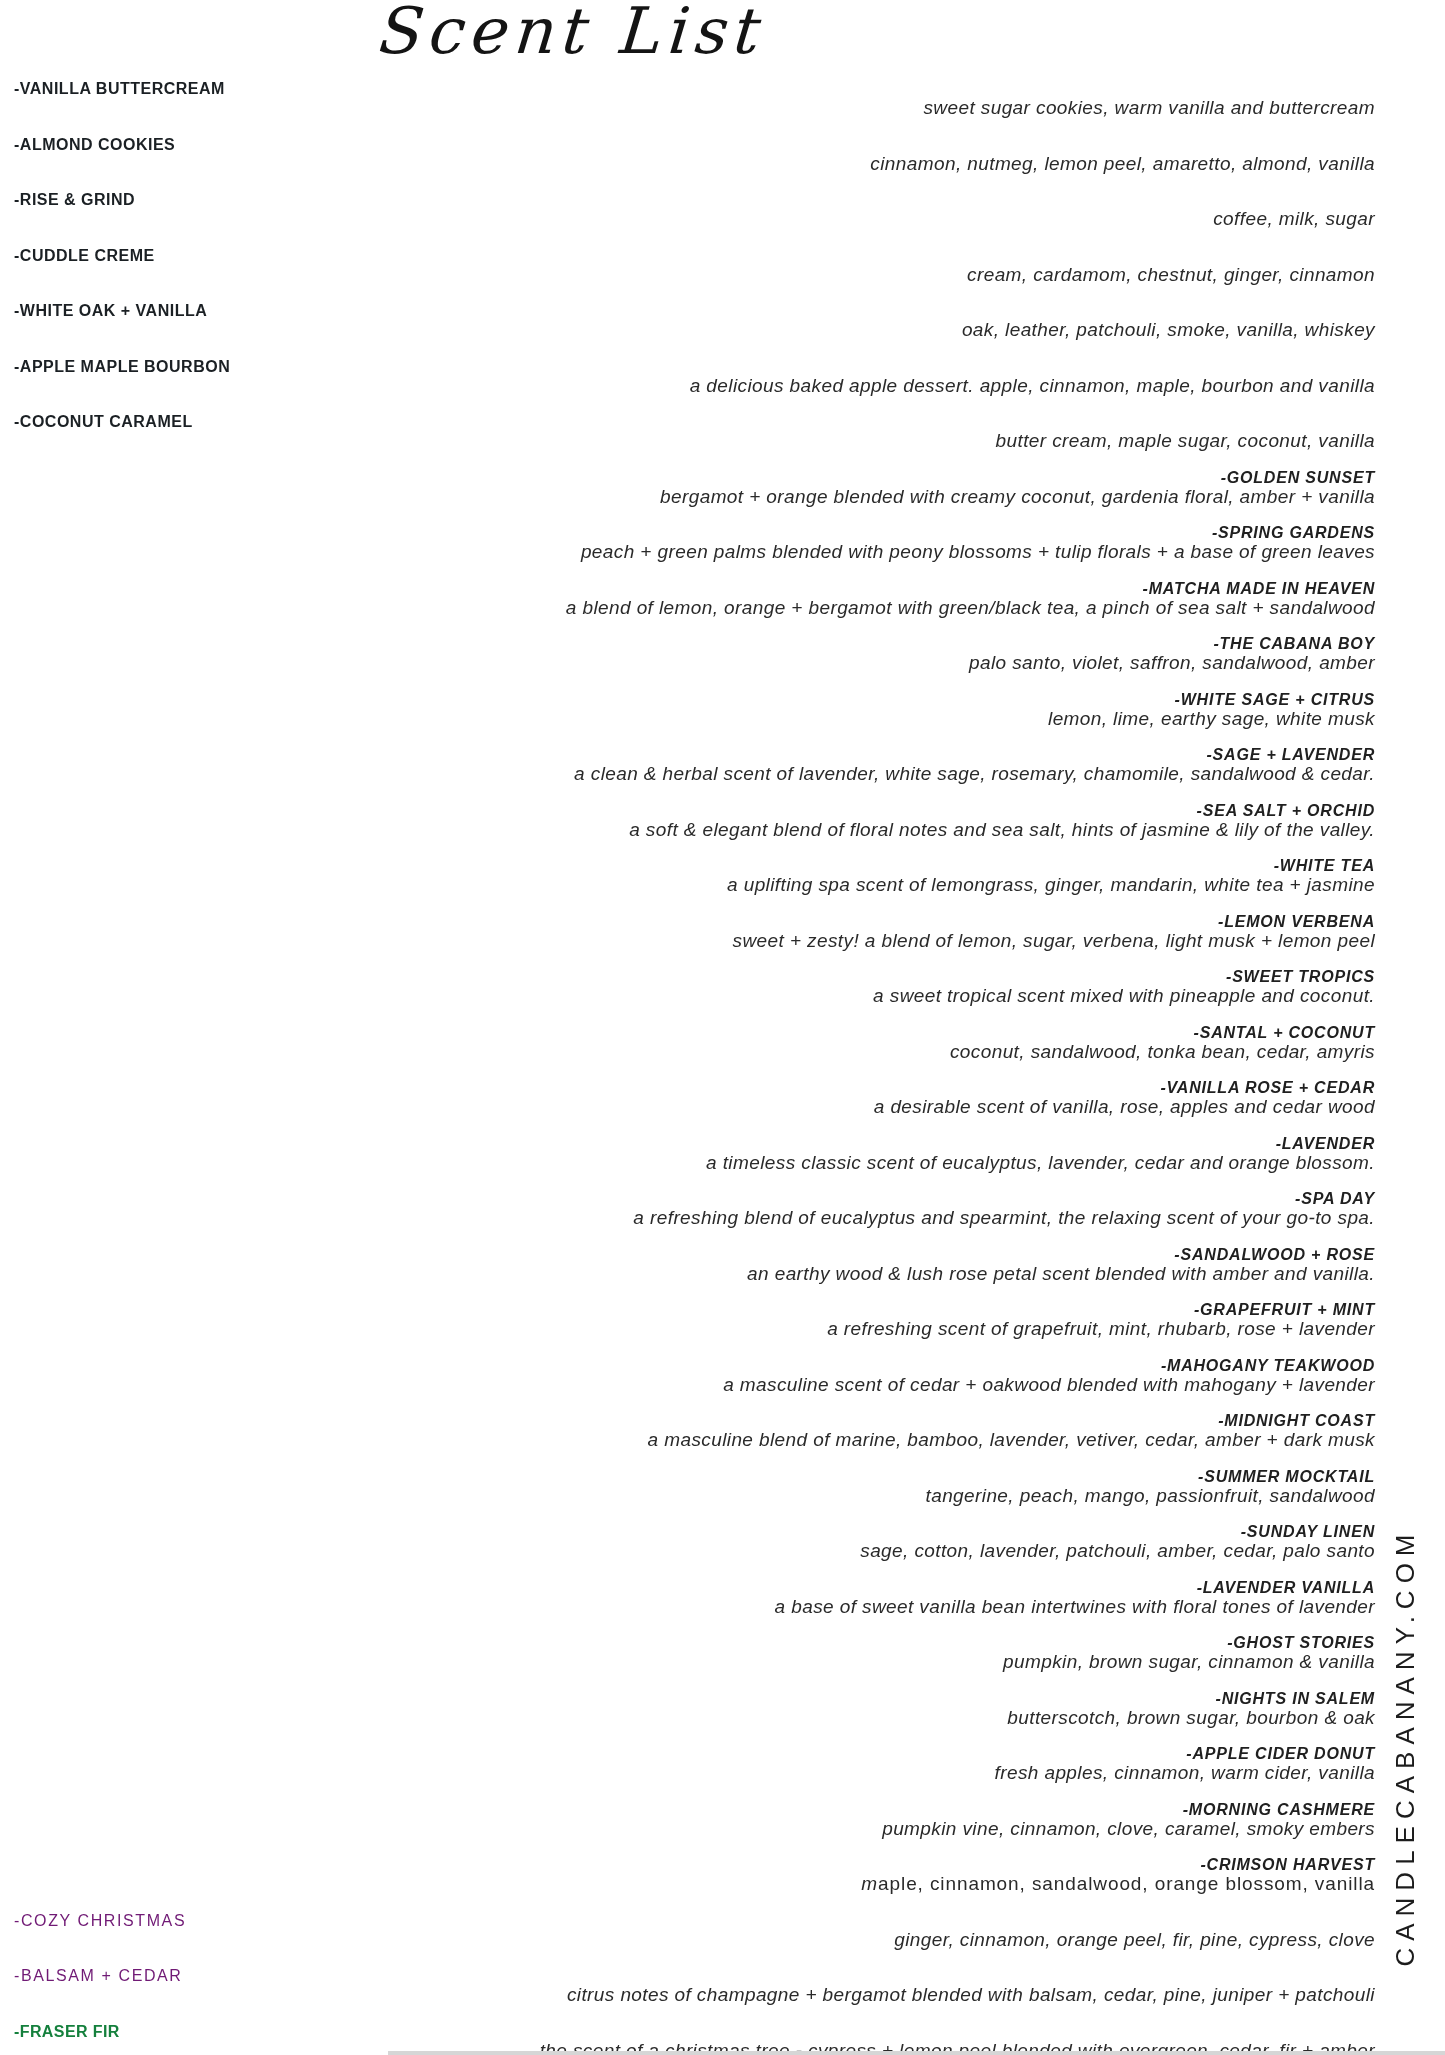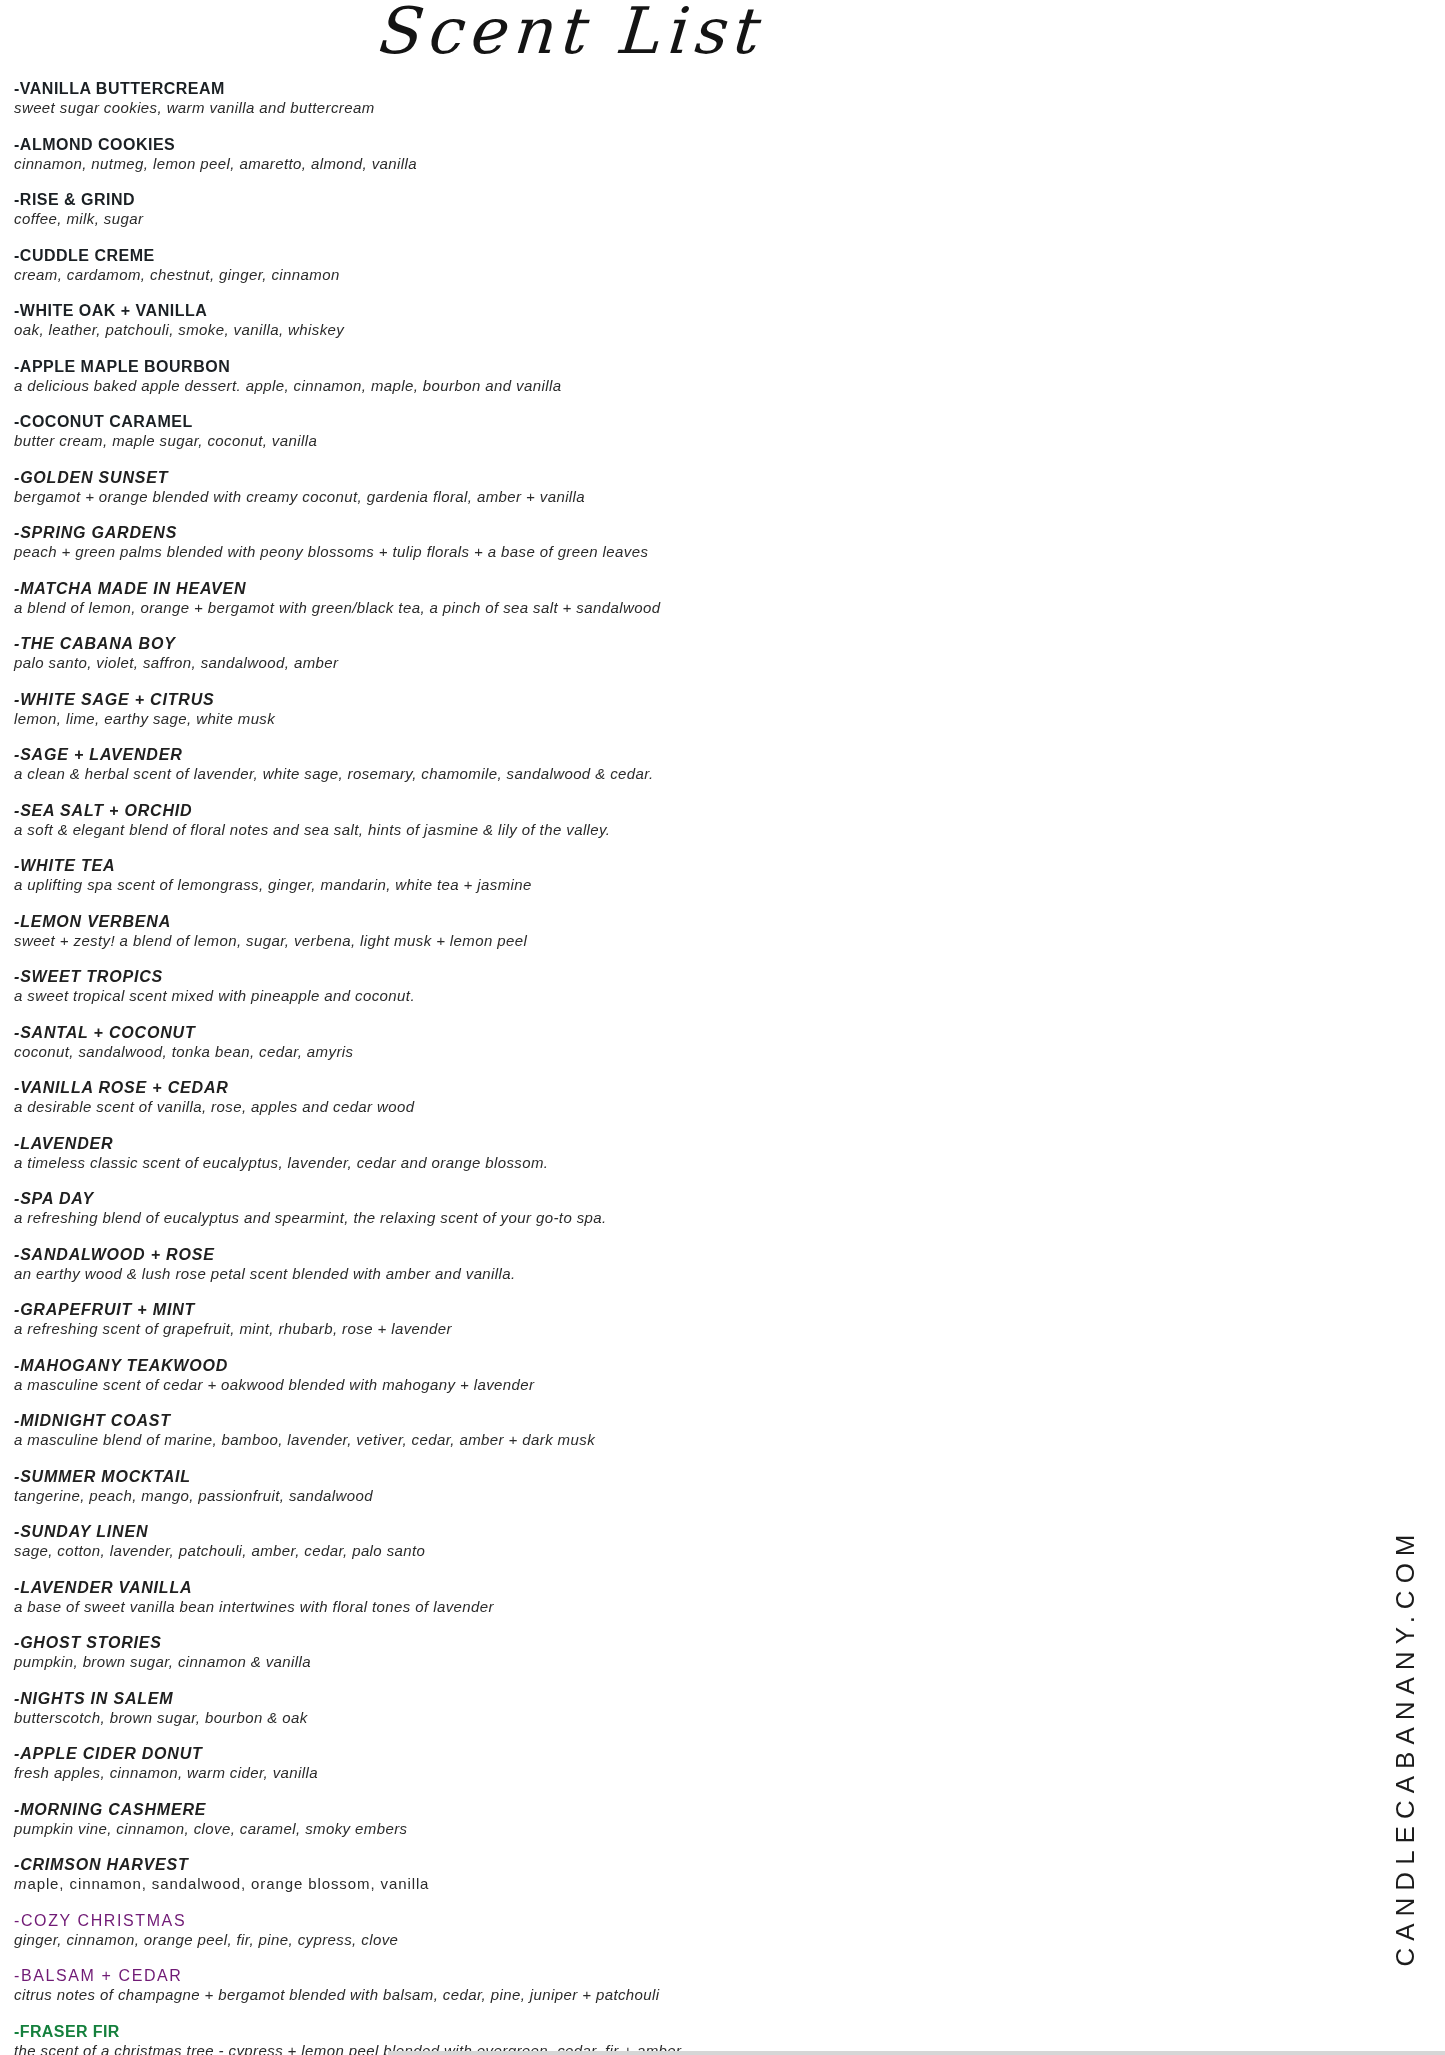--- a/index.html
+++ b/index.html
@@ -51,40 +51,42 @@
     font-weight: 700;
     letter-spacing: 0.5px;
     color: #1b2024;
     white-space: nowrap;
   }
   .scent-name.ns-italic {
     font-style: italic;
     font-weight: 600;
     letter-spacing: 0.8px;
     color: #202020;
+    text-align: right;
   }
   .scent-name.ns-spaced {
     font-weight: 400;
     letter-spacing: 1.6px;
     color: #701a75;
   }
   .scent-name.ns-plain {
     font-weight: 700;
     letter-spacing: 0.4px;
     color: #15803d;
   }
   .scent-desc {
     display: block;
     margin-top: 2px;
-    font-size: 15px;
+    font-size: 19px;
     line-height: 17px;
     font-style: italic;
     letter-spacing: 0.4px;
     color: #2a2a2a;
     white-space: nowrap;
+    text-align: right;
   }
   .scent-desc.ds-upright {
     font-style: normal;
     letter-spacing: 0.9px;
   }
   .scent-desc.ds-upright::first-letter {
     font-style: italic;
   }
   
   .vertical-site {

